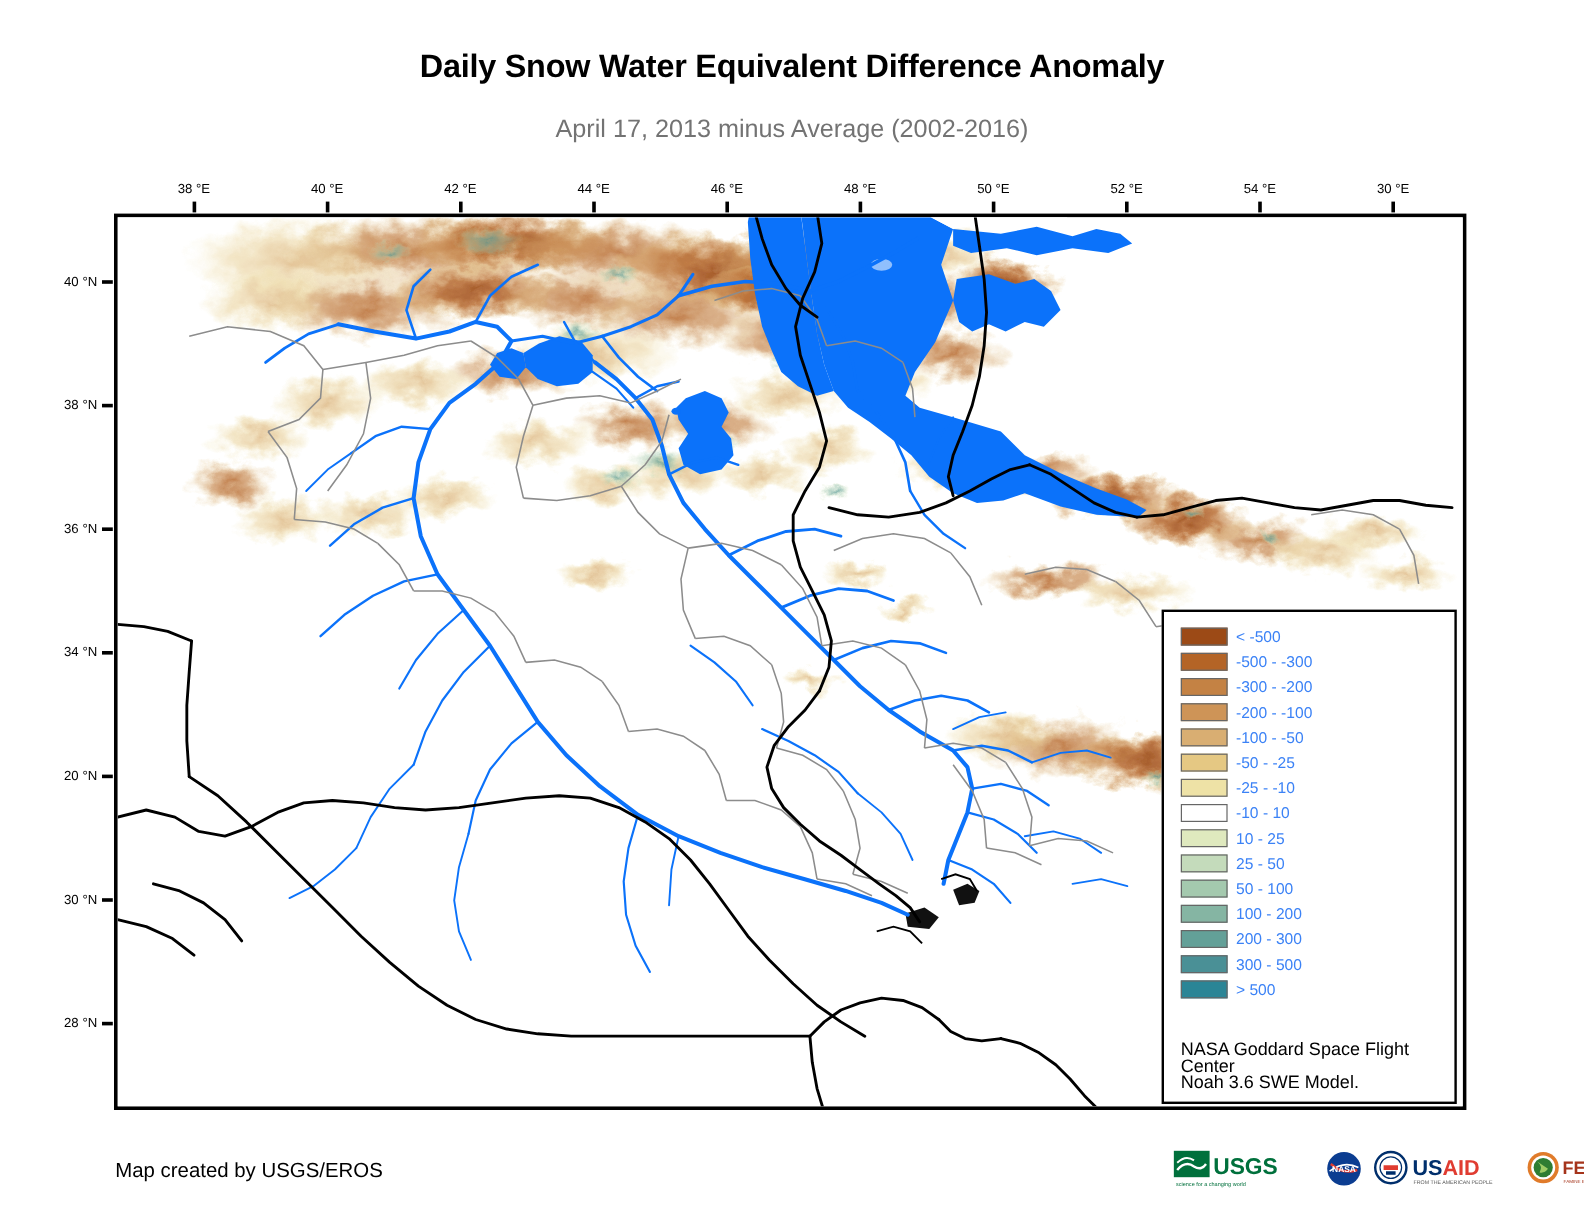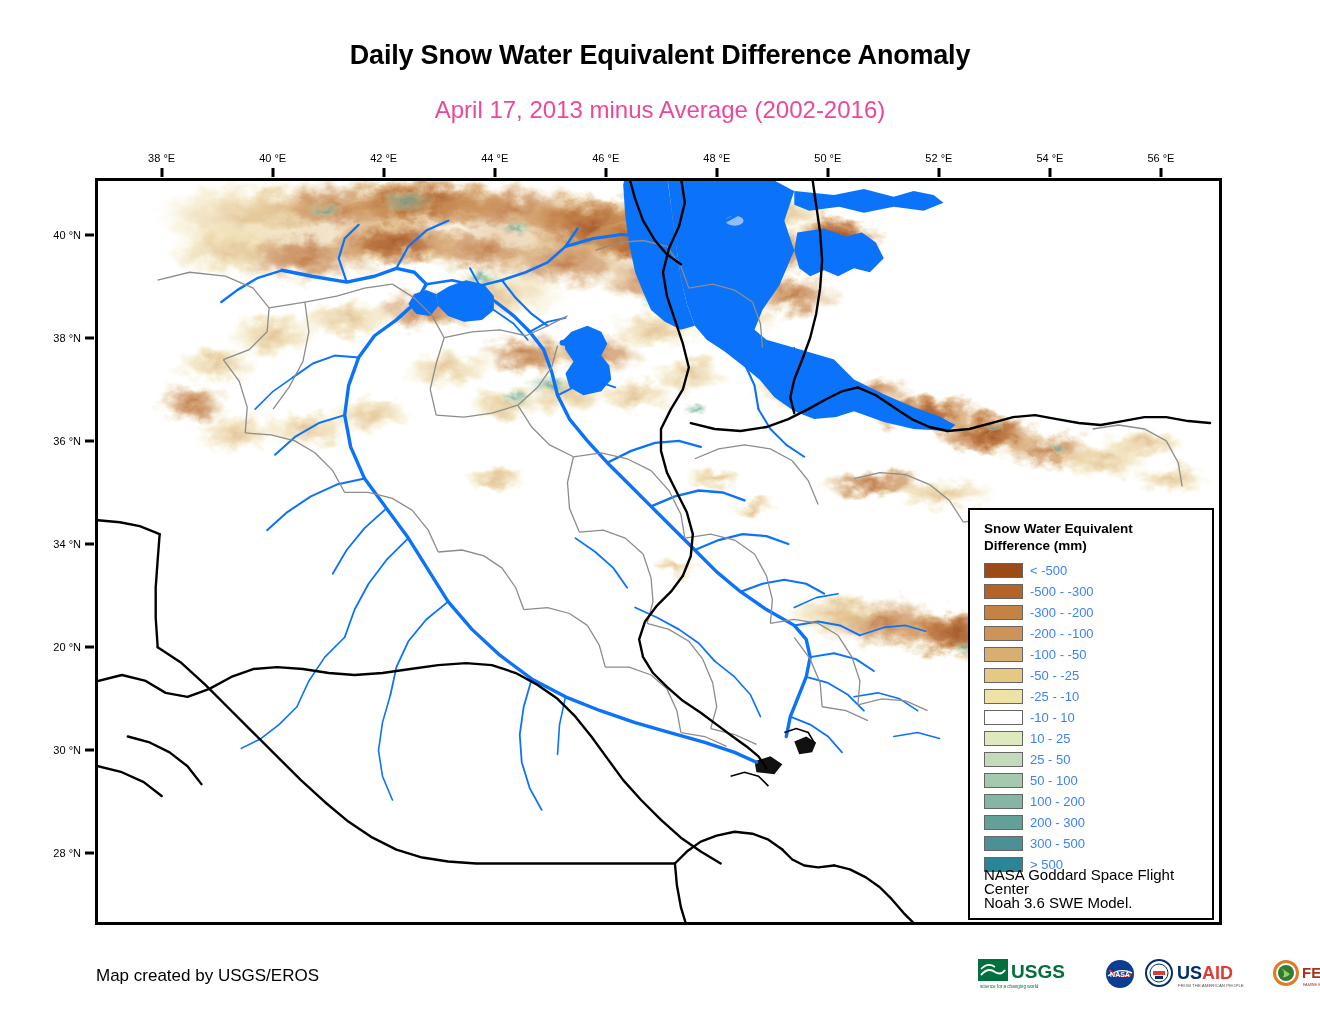--- a/index.html
+++ b/index.html
@@ -20,23 +20,23 @@
     text-align: center;
     font-size: 27px;
     font-weight: bold;
     color: #000;
     letter-spacing: -0.2px;
   }
   #subtitle {
     position: absolute;
     top: 96px; left: 0; width: 1320px;
     text-align: center;
-    font-size: 24px;
+    font-size: 21px;
     font-weight: normal;
-    color: #ec4899;
+    color: #737373;
   }
 
   
   #map-frame {
     position: absolute;
     left: 95px; top: 178px;
     width: 1127px; height: 747px;
     border: 3px solid #000;
     box-sizing: border-box;
     background: #ffffff;
@@ -486,41 +486,39 @@
     <div class="lon-label" style="left: 605.759px; top: 152px;">46 °E</div>
     <div class="lon-tick" style="left: 605.759px; top: 168px;"></div>
     <div class="lon-label" style="left: 716.793px; top: 152px;">48 °E</div>
     <div class="lon-tick" style="left: 716.793px; top: 168px;"></div>
     <div class="lon-label" style="left: 827.828px; top: 152px;">50 °E</div>
     <div class="lon-tick" style="left: 827.828px; top: 168px;"></div>
     <div class="lon-label" style="left: 938.862px; top: 152px;">52 °E</div>
     <div class="lon-tick" style="left: 938.862px; top: 168px;"></div>
     <div class="lon-label" style="left: 1049.9px; top: 152px;">54 °E</div>
     <div class="lon-tick" style="left: 1049.9px; top: 168px;"></div>
-    <div class="lon-label" style="left: 1160.93px; top: 152px;">56 °E</div>
+    <div class="lon-label" style="left: 1160.93px; top: 152px;">30 °E</div>
     <div class="lon-tick" style="left: 1160.93px; top: 168px;"></div>
     <div class="lat-label" style="right: 1239px; top: 234.669px;">40 °N</div>
     <div class="lat-tick" style="left: 85px; top: 234.669px;"></div>
     <div class="lat-label" style="right: 1239px; top: 337.703px;">38 °N</div>
     <div class="lat-tick" style="left: 85px; top: 337.703px;"></div>
     <div class="lat-label" style="right: 1239px; top: 440.738px;">36 °N</div>
     <div class="lat-tick" style="left: 85px; top: 440.738px;"></div>
     <div class="lat-label" style="right: 1239px; top: 543.772px;">34 °N</div>
     <div class="lat-tick" style="left: 85px; top: 543.772px;"></div>
     <div class="lat-label" style="right: 1239px; top: 646.807px;">20 °N</div>
     <div class="lat-tick" style="left: 85px; top: 646.807px;"></div>
     <div class="lat-label" style="right: 1239px; top: 749.841px;">30 °N</div>
     <div class="lat-tick" style="left: 85px; top: 749.841px;"></div>
     <div class="lat-label" style="right: 1239px; top: 852.876px;">28 °N</div>
     <div class="lat-tick" style="left: 85px; top: 852.876px;"></div>
   </div>
 
 <div id="legend">
-  <div id="legend-title">Snow Water Equivalent
-Difference (mm)</div>
   <div id="legend-items">
       <div class="legend-row">
         <div class="legend-swatch" style="background: rgb(156, 74, 22);"></div>
         <div class="legend-label">&lt; -500</div>
       </div>
       <div class="legend-row">
         <div class="legend-swatch" style="background: rgb(180, 100, 38);"></div>
         <div class="legend-label">-500 - -300</div>
       </div>
       <div class="legend-row">

